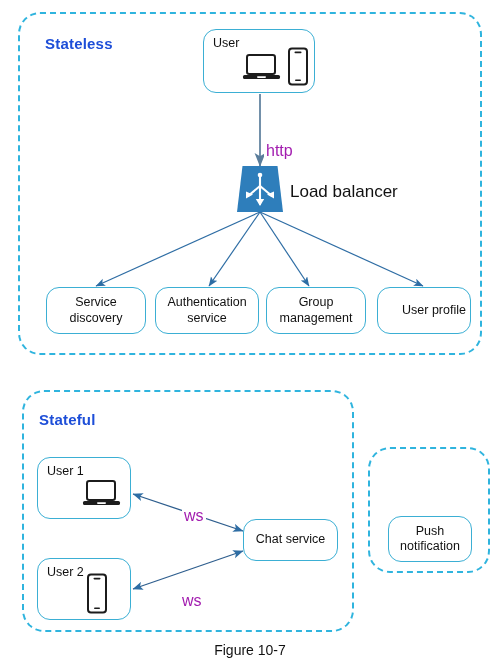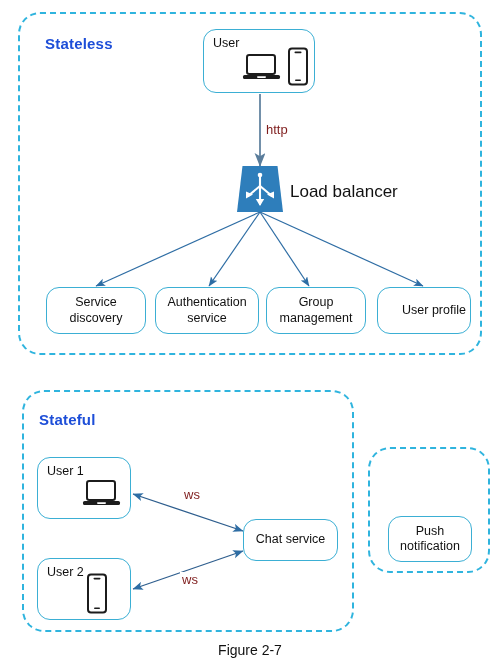--- a/index.html
+++ b/index.html
@@ -57,25 +57,26 @@
   .node-label-tl {
     position: absolute;
     top: 6px;
     left: 9px;
     font-size: 12.5px;
     color: #111111;
     text-align: left;
   }
   .edge-label {
     position: absolute;
-    font-size: 13px;
-    color: #7f1d1d;
+    font-size: 16px;
+    color: #a21caf;
     background: #ffffff;
     padding: 0 2px;
     white-space: nowrap;
+    margin-top: 20px;
   }
   .lb-icon {
     position: absolute;
     width: 46px;
     height: 46px;
   }
   .lb-caption {
     position: absolute;
     font-size: 17px;
     color: #111111;
@@ -215,15 +216,15 @@
 
   <div class="group-box" style="left:368px; top:447px; width:122px; height:126px;"></div>
 
   <div class="node" style="left:388px; top:510px; width:84px; height:46px;margin-top:6px;">
     <span>
       <span>Push</span><br>
       <span>notification</span>
     </span>
   </div>
 
-  <div class="figure-caption" style="top:642px;">Figure 2-7</div>
+  <div class="figure-caption" style="top:642px;">Figure 10-7</div>
 
 </div>
 
 </body></html>

